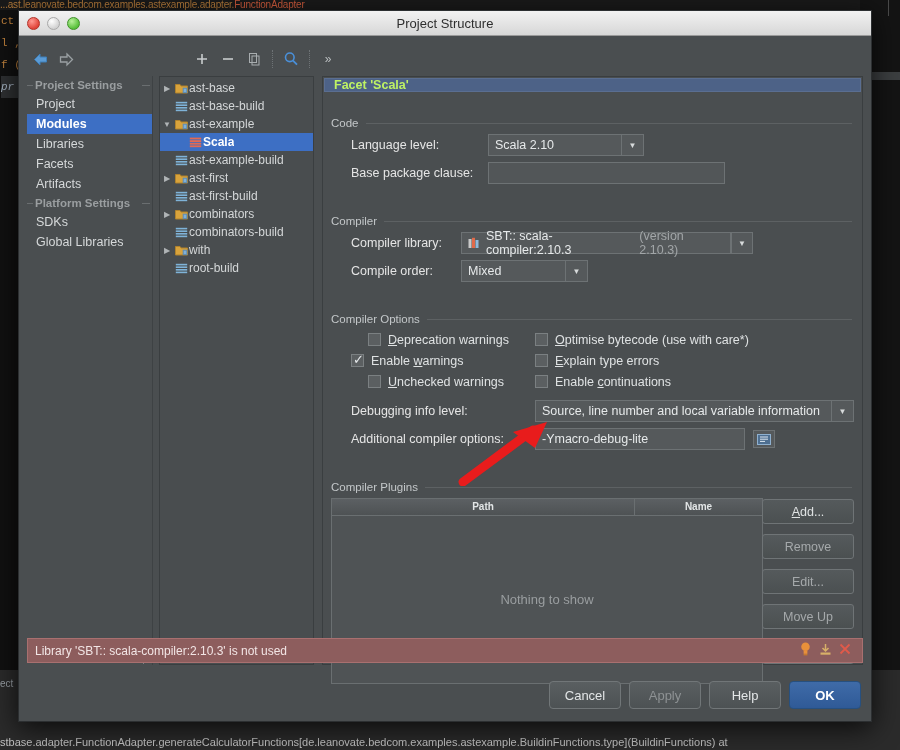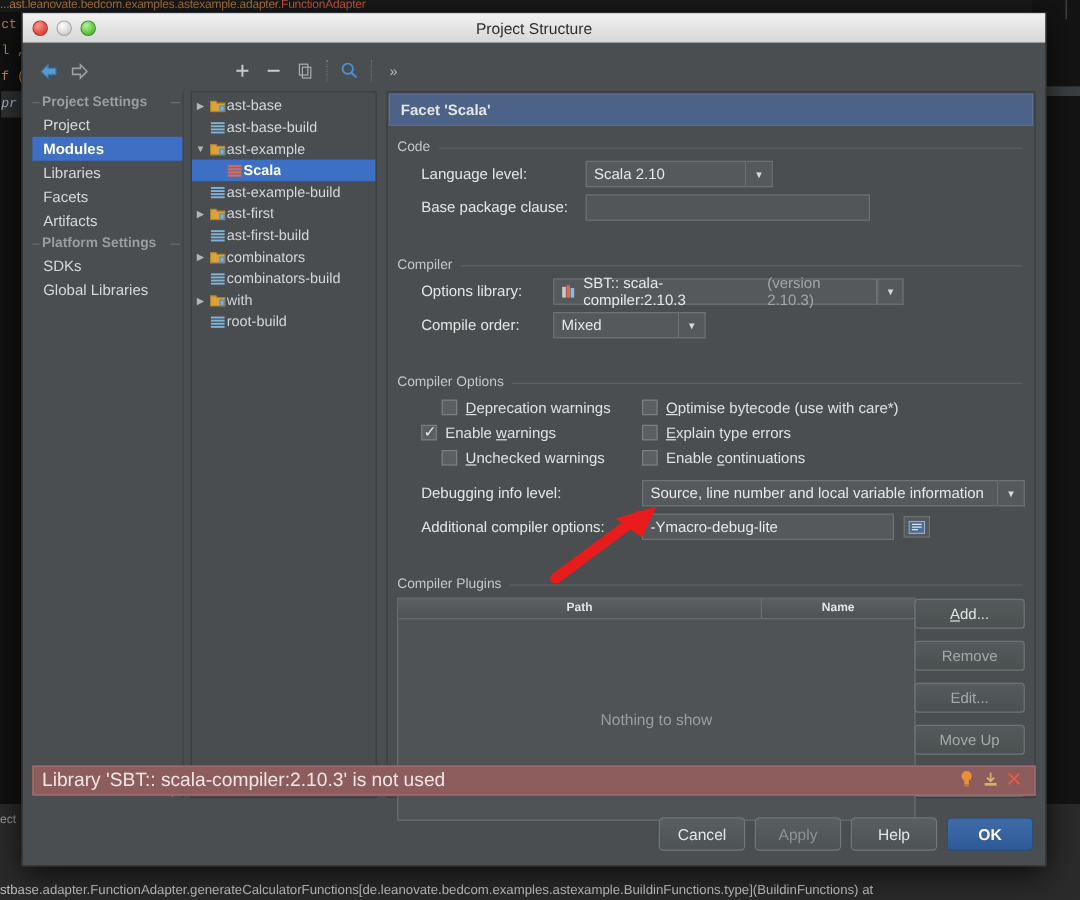--- a/index.html
+++ b/index.html
@@ -150,23 +150,23 @@
     background:
       linear-gradient(135deg, transparent 45%, #7d8284 45%, #7d8284 55%, transparent 55%);
   }
 
   
   #content {
     position: absolute; left: 303px; top: 40px; right: 8px; bottom: 56px;
     background: #4a4e50; border:1px solid #3a3e40;
   }
   #facet-header {
-    margin: 1px; height: 27px; background: #4d6287;
+    margin: 1px; height: 14px; background: #4d6287;
     display:flex; align-items:center; padding-left: 9px;
-    color:#e5e5e5; font-size: 12.5px; font-weight: bold;
+    color:#bef264; font-size: 12.5px; font-weight: bold;
     border: 1px solid #5a6e91;
   }
 
   .section { position:absolute; left:0; right:0; }
   .sec-title {
     display:flex; align-items:center; font-size: 11.5px; color:#c3c7c9;
     padding-left: 8px;
   }
   .sec-title .line { flex:1 1 auto; height:1px; background:#5d6163; margin-left:7px; margin-right:10px; }
 
@@ -221,21 +221,21 @@
   }
   .side-btn.dim { color:#a5a9ab; }
   .side-btn u { text-decoration: underline; }
 
   
   #errbar {
     position:absolute; left:8px; right:8px; bottom:58px; height:25px;
     background:#8d5d5d; border:1px solid #a97070;
     display:flex; align-items:center; padding: 0 7px;
   }
-  #errbar .msg { flex:1 1 auto; color:#f2e5e5; font-size:16px; }
+  #errbar .msg { flex:1 1 auto; color:#f2e5e5; font-size:12px; }
   #errbar .ic { width:20px; text-align:center; font-size:12px; }
 
   
   #btnrow {
     position:absolute; right:10px; bottom:12px; display:flex; gap:8px;
   }
   .dbtn {
     min-width: 72px; height:28px; padding: 0 14px;
     background: linear-gradient(#5a5f61,#4d5254);
     border:1px solid #717678; border-radius:4px;
@@ -496,21 +496,21 @@
         </div>
       </div>
 
       <div class="section" style="top:138px;">
         <div class="sec-title">
           <span>Compiler</span>
           <span class="line"></span>
         </div>
 
         <div class="frow" style="padding-left:28px">
-          <span class="flabel" style="width:110px">Options library:</span>
+          <span class="flabel" style="width:110px">Compiler library:</span>
           <div class="combo joined">
             <div class="fld" style="width:270px;gap:5px">
               <span>
                 <svg width="13" height="12" viewBox="0 0 13 12" style="display:block">
                     <rect x="0.5" y="2" width="3" height="9" fill="#c9c9c9"></rect>
                     <rect x="4" y="0.8" width="3" height="10.2" fill="#e06a4a"></rect>
                     <rect x="7.5" y="3" width="3" height="8" fill="#8fb9da"></rect>
                   </svg>
               </span>
               <span>SBT:: scala-compiler:2.10.3</span>

